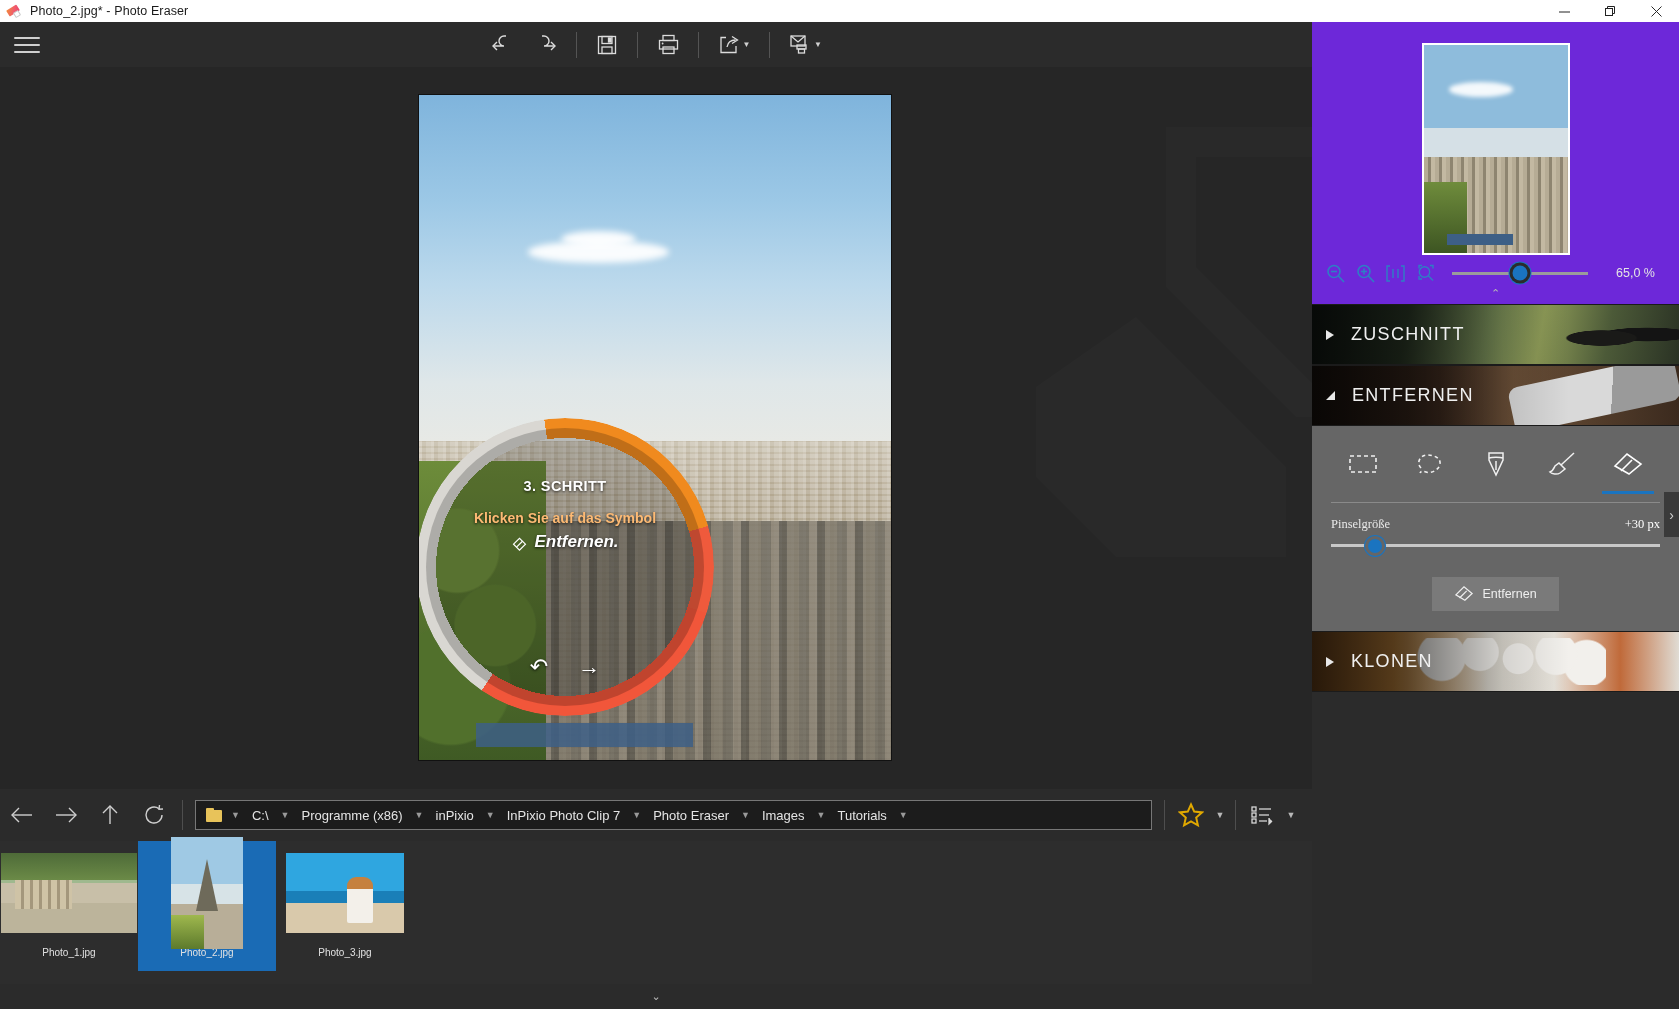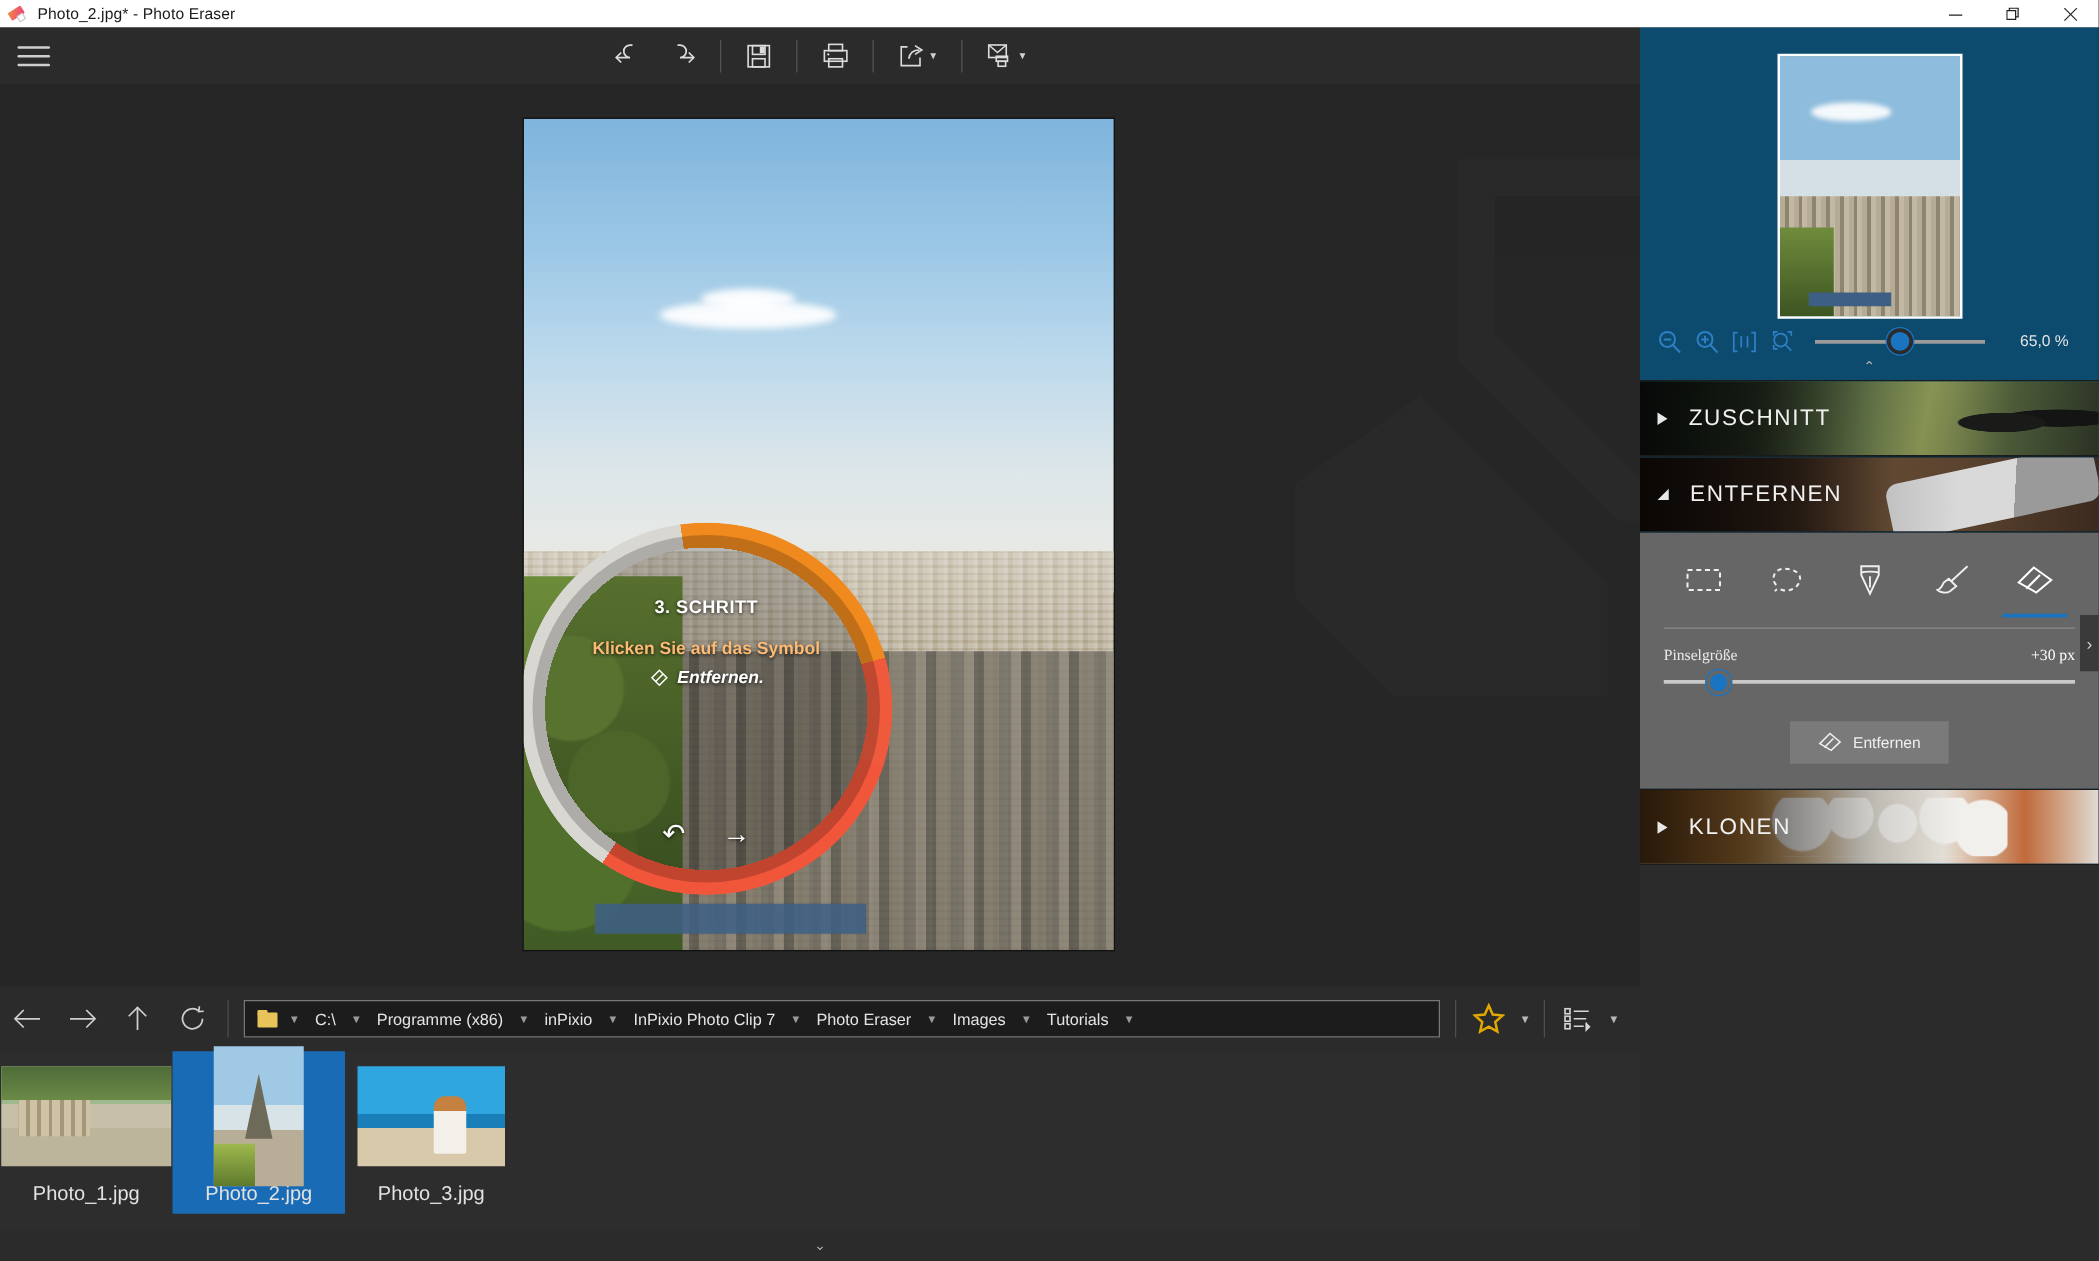--- a/index.html
+++ b/index.html
@@ -75,21 +75,21 @@
         #d9d7d2 214deg 352deg,
         #f08a1e 352deg 360deg);
      -webkit-mask: radial-gradient(circle, transparent 0 129px, #000 129px 149px, transparent 150px);
      mask: radial-gradient(circle, transparent 0 129px, #000 129px 149px, transparent 150px); }
   .tut-inner { position:absolute; inset:10px; border-radius:50%;
      background:rgba(0,0,0,.20); display:flex; flex-direction:column;
      align-items:center; justify-content:flex-start; padding-top:50px; }
   .tut-step { font-size:14.5px; font-weight:bold; color:#fff; letter-spacing:.4px;
      text-shadow:0 1px 3px rgba(0,0,0,.8); }
   .tut-line1 { margin-top:16px; font-size:14px; color:#fdba74; text-shadow:0 1px 3px rgba(0,0,0,.8);font-weight:bold; }
-  .tut-line2 { margin-top:6px; font-size:14px; font-weight:bold; font-style:italic; color:#fff;
+  .tut-line2 { margin-top:6px; font-size:17px; font-weight:bold; font-style:italic; color:#fff;
      text-shadow:0 1px 3px rgba(0,0,0,.8); display:flex; align-items:center; gap:6px; }
   .tut-nav { position:absolute; left:50%; transform:translateX(-50%); bottom:36px;
      display:flex; gap:30px; color:#fff; font-size:22px; text-shadow:0 1px 3px rgba(0,0,0,.8); }
 
   
   .filebar { position:absolute; left:0; top:789px; width:1312px; height:52px;
      background:#2b2b2b; display:flex; align-items:center; }
   .navbtn { width:44px; height:40px; display:flex; align-items:center; justify-content:center;
      color:#cfcfcf; }
   .fsep { width:1px; height:30px; background:#4e4e4e; margin:0 6px; }
@@ -108,21 +108,21 @@
      color:#d6d6d6; }
   .ddcaret { color:#b8b8b8; font-size:9px; width:18px; text-align:center; }
 
   
   .strip { position:absolute; left:0; top:841px; width:1312px; height:143px;
      background:#2d2d2d; display:flex; align-items:flex-start; }
   .thumb { width:138px; height:130px; display:flex; flex-direction:column;
      align-items:center; justify-content:flex-start; padding-top:8px; }
   .thumb.sel { background:#1a6bb5; }
   .thumb .tbox { height:88px; display:flex; align-items:center; justify-content:center; }
-  .thumb .tname { margin-top:10px; font-size:16px; color:#e2e2e2; }
+  .thumb .tname { margin-top:10px; font-size:10px; color:#e2e2e2; }
   .ph1 { width:136px; height:80px;
      background:linear-gradient(180deg,#9fb98e 0 38%,#c8bfa8 38% 62%,#bcb49b 62% 100%); position:relative; overflow:hidden;}
   .ph1:before { content:""; position:absolute; left:10%; top:22%; width:42%; height:48%;
      background:repeating-linear-gradient(90deg,#cfc3a6 0 6px,#a4977c 6px 9px); }
   .ph1:after { content:""; position:absolute; left:0; top:0; width:100%; height:34%;
      background:linear-gradient(180deg,#4e6b38,#6b8a47); }
   .ph2 { width:72px; height:112px; position:relative; overflow:hidden;
      background:linear-gradient(180deg,#9fc9e4 0 42%,#d7e3e7 42% 60%,#b8ae98 60% 100%); }
   .ph2 .tower { position:absolute; left:50%; top:20%; transform:translateX(-50%);
      width:0; height:0; border-left:11px solid transparent; border-right:11px solid transparent;
@@ -134,21 +134,21 @@
   .ph3 .fig { position:absolute; left:52%; top:30%; width:26px; height:46px;
      background:linear-gradient(180deg,#c5813f 0 26%,#f3f0ea 26% 100%); border-radius:9px 9px 2px 2px; }
 
   
   .bottombar { position:absolute; left:0; top:984px; width:1312px; height:25px;
      background:#2b2b2b; display:flex; align-items:center; justify-content:center;
      color:#b9b9b9; font-size:11px; }
 
   
   .rpanel { position:absolute; left:1312px; top:22px; width:367px; height:987px;
-     background:#0c4a6e; }
+     background:#6d28d9; }
   .preview-wrap { height:254px; display:flex; align-items:center; justify-content:center;
      flex-direction:column; }
   .preview { width:148px; height:212px; border:2px solid #fff; overflow:hidden; position:relative;
      background:linear-gradient(180deg,#8ebcdc 0 40%,#d5e0e6 40% 56%,#b5ac96 56% 100%); }
   .preview .pv-cloud { position:absolute; left:18%; top:18%; width:44%; height:7%;
      background:rgba(255,255,255,.9); border-radius:50%; filter:blur(2px); }
   .preview .pv-city { position:absolute; left:0; top:54%; width:100%; height:46%;
      background:repeating-linear-gradient(90deg,#b6ac95 0 4px,#8e8570 4px 7px,#c3b9a2 7px 11px); }
   .preview .pv-tree { position:absolute; left:0; bottom:0; width:30%; height:34%;
      background:linear-gradient(180deg,#6f8c3c,#3d5522); }

